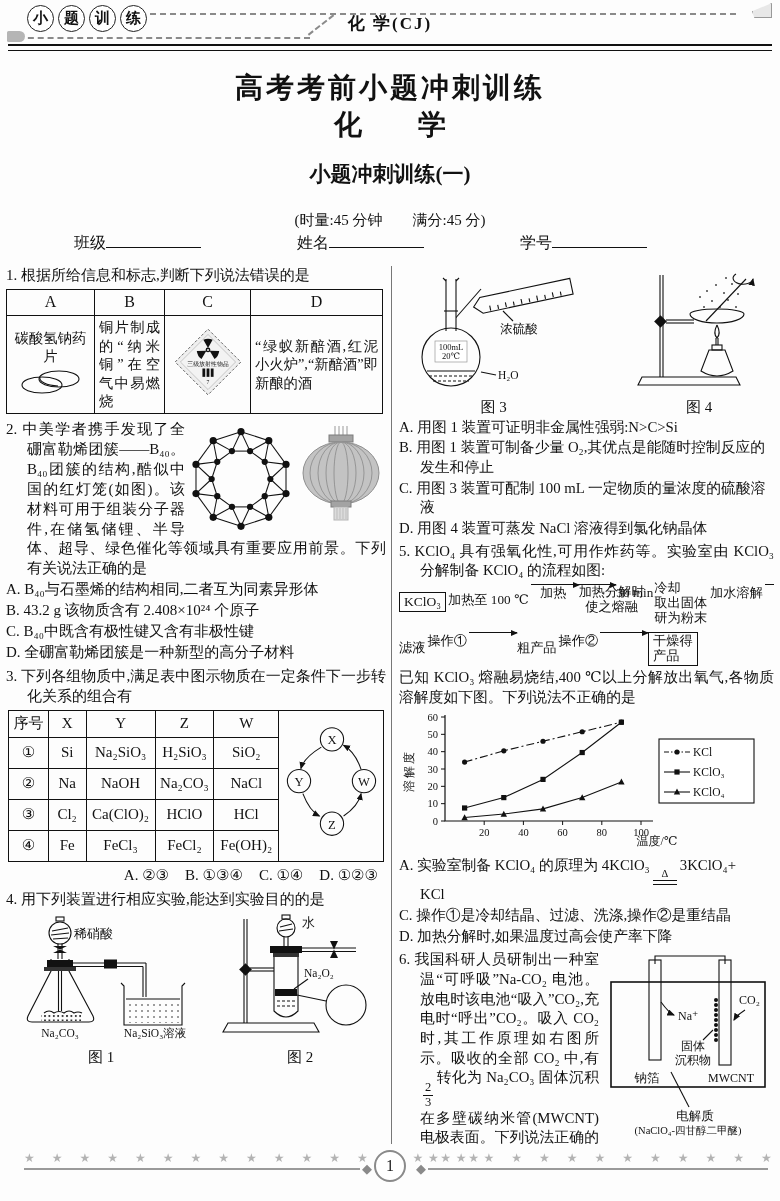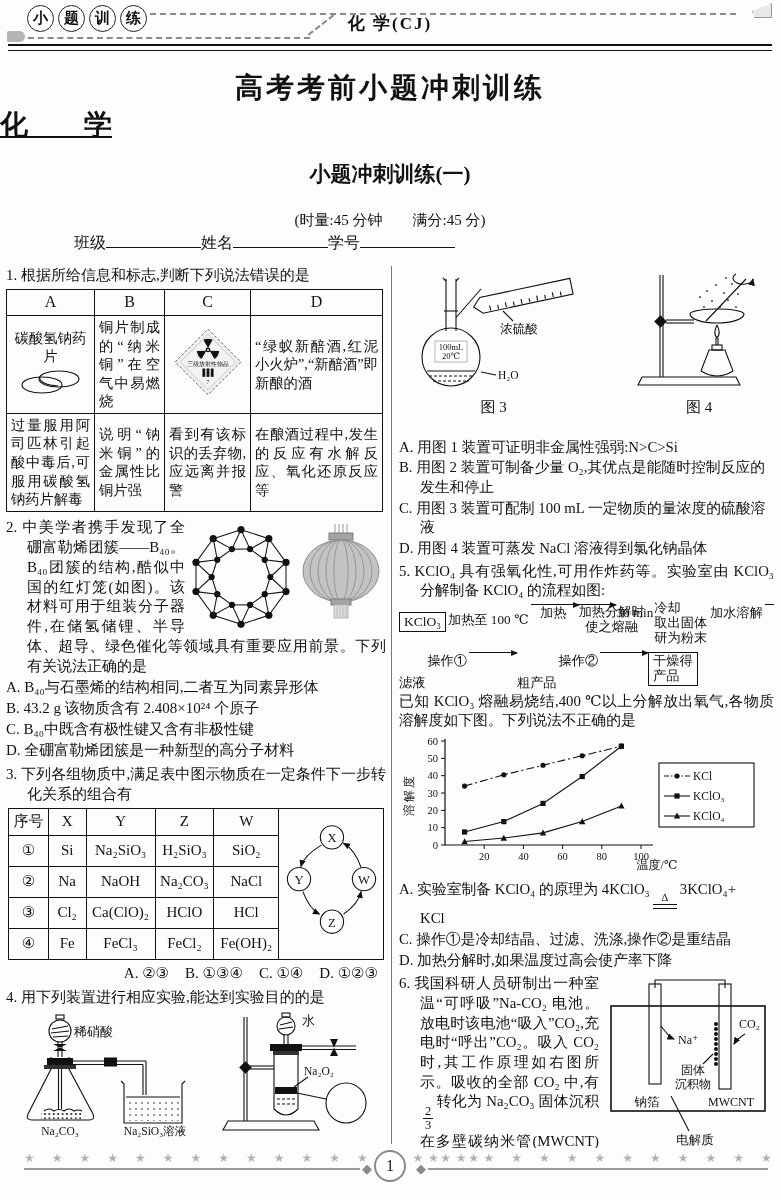--- a/index.html
+++ b/index.html
@@ -16,24 +16,24 @@
   .hand  { position:absolute; left:7px; top:31px; width:18px; height:11px; background:#b5b5b5; border-radius:2px 7px 7px 2px; }
   .logo  { position:absolute; left:27px; top:5px; display:flex; gap:4px; }
   .lc    { width:27px; height:27px; border:1.7px solid #222; border-radius:50%; background:#fff;
            display:flex; align-items:center; justify-content:center; font-size:15px; font-weight:bold; }
   .course{ position:absolute; left:0; right:0; top:12px; text-align:center; font-size:17px; font-weight:bold; letter-spacing:2px; }
   .dblrule{ position:absolute; left:8px; right:8px; top:44px; height:7px;
            border-top:2.4px solid #111; border-bottom:1.5px solid #111; }
 
   
   .title-main   { position:absolute; left:0; right:0; top:58px;  text-align:center; font-size:28px; font-weight:bold; letter-spacing:3px;margin-top:11px; }
-  .title-subject{ position:absolute; left:0; right:0; top:106px; font-size:28px; font-weight:bold;text-decoration:underline; }
+  .title-subject{ position:absolute; left:0; right:0; top:106px; text-align:center; font-size:28px; font-weight:bold; }
   .title-section{ position:absolute; left:0; right:0; top:160px; text-align:center; font-size:21px; font-weight:bold; }
   .title-meta   { position:absolute; left:0; right:0; top:211px; text-align:center; font-size:15px; }
-  .fields { position:absolute; left:74px; top:233px; font-size:16px; display:flex; }
+  .fields { position:absolute; left:74px; top:233px; font-size:16px; display:flex; gap:96px; }
   .blank  { display:inline-block; width:95px; height:15px; border-bottom:1.2px solid #111; }
 
   
   .divider { position:absolute; left:391px; top:266px; width:1px; height:878px; background:#777; }
   .col { position:absolute; top:266px; height:882px; overflow:hidden; font-size:15px; line-height:1.33; }
   .col-left  { left:6px;  width:380px; }
   .col-right { left:399px; width:375px; font-size:14.8px; }
   .stem { padding-left:21px; text-indent:-21px; text-align:justify; }
   .opt  { padding-left:21px; text-indent:-21px; margin-top:1px; }
 
@@ -74,21 +74,21 @@
   .fbox.one { margin-top:8px; font-size:13.5px; }
   .fbox.two { display:flex; flex-direction:column; margin-top:1px;font-family:Liberation Mono, monospace; }
   .farr { display:flex; flex-direction:row; align-items:center; }
   .farr .ft { height:17px; line-height:17px; white-space:nowrap; padding:0 2px; }
   .farr .fs { align-self:stretch; height:0; border-bottom:1.3px solid #111; position:relative; min-width:48px; }
   .farr .fs::after { content:""; position:absolute; right:-1px; bottom:-4px;
       border-left:7px solid #111; border-top:3.5px solid transparent; border-bottom:3.5px solid transparent; }
   .farr .fb { display:flex; flex-direction:column; align-items:center; white-space:nowrap; }
   .fmid { display:flex; flex-direction:column; white-space:nowrap; margin-top:-4px; padding:0 1px; }
   .fmid.end { margin-top:8px; }
-  .r2 > .ftx { margin-top:24px; white-space:nowrap; }
+  .r2 > .ftx { margin-top:10px; white-space:nowrap;font-family:Liberation Mono, monospace; }
   .r2 .farr { margin-top:1px; }
 
   
   .eqs { display:inline-flex; flex-direction:column; align-items:center; vertical-align:-7px; line-height:1; margin:0 3px; text-indent:0; }
   .eqs .d { font-size:10.5px; }
   .eqs .l { width:24px; height:5px; border-top:1.3px solid #111; border-bottom:1.3px solid #111; margin-top:1px; }
   .frac { display:inline-flex; flex-direction:column; align-items:center; vertical-align:-9px; line-height:1.05;
           font-size:12.5px; margin:0 3px; text-indent:0; }
   .frac .n { border-bottom:1.1px solid #111; padding:0 2px 0; }
 
@@ -192,26 +192,20 @@
                 <circle r="1.1" fill="#efefef"></circle>
           </g>
           <text x="42" y="46" font-size="6.4" text-anchor="middle" fill="#888">三级放射性物品</text>
           <rect x="36" y="49" width="3" height="9" fill="#111"></rect>
               <rect x="40.5" y="49" width="3" height="9" fill="#111"></rect>
               <rect x="45" y="49" width="3" height="9" fill="#111"></rect>
           <text x="42" y="66" font-size="6" text-anchor="middle">7</text>
         </svg>
       </td>
       <td>“绿蚁新醅酒,红泥小火炉”,“新醅酒”即新酿的酒</td>
-    </tr>
-    <tr>
-      <td>过量服用阿司匹林引起酸中毒后,可服用碳酸氢钠药片解毒</td>
-      <td>说明“钠米铜”的金属性比铜片强</td>
-      <td>看到有该标识的丢弃物,应远离并报警</td>
-      <td>在酿酒过程中,发生的反应有水解反应、氧化还原反应等</td>
     </tr>
   </tbody>
     </table>
 
   <div class="q2wrap">
     <div class="q2figs">
       <svg class="fig" width="106" height="114" viewBox="0 0 112 120">
         <g id="b40g">
             <line x1="56" y1="10" x2="85.38926261462366" y2="19.54915028125263" stroke="#111" stroke-width="1.1"></line>
             <line x1="65.57952682562338" y1="30.51724799485024" x2="81.07952682562338" y2="41.77865717893333" stroke="#111" stroke-width="1.1"></line>
@@ -508,22 +502,22 @@
         <path class="st" d="M91 56 C94 62 94 66 91 69 C88 66 88 62 91 56"></path>
         <line class="st" x1="90" y1="69" x2="90" y2="76"></line>
           <line class="st" x1="92" y1="69" x2="92" y2="76"></line>
         <rect x="86" y="76" width="10" height="5" class="st"></rect>
         <path class="st" d="M83 81 L99 81 L107 102 Q91 112 75 102 Z"></path>
       </svg>
       <div class="figcap">图 4</div>
     </div>
   </div>
 
-  <div class="opt" style="margin-top:20px">A. 用图 1 装置可证明非金属性强弱:N&gt;C&gt;Si</div>
-  <div class="opt">B. 用图 2 装置可制备少量 O₂,其优点是能随时控制反应的发生和停止</div>
+  <div class="opt" style="margin-top:0">A. 用图 1 装置可证明非金属性强弱:N&gt;C&gt;Si</div>
+  <div class="opt">B. 用图 1 装置可制备少量 O₂,其优点是能随时控制反应的发生和停止</div>
   <div class="opt">C. 用图 3 装置可配制 100 mL 一定物质的量浓度的硫酸溶液</div>
   <div class="opt">D. 用图 4 装置可蒸发 NaCl 溶液得到氯化钠晶体</div>
 
   <div class="stem" style="margin-top:3px">5. KClO₄ 具有强氧化性,可用作炸药等。实验室由 KClO₃ 分解制备 KClO₄ 的流程如图:</div>
 
   <div class="flow">
     <div class="flow-row r1">
       <span class="fbox one">KClO₃</span>
       <span class="farr" style="min-width:92px">
         <span class="ft">加热至 100 ℃</span>

